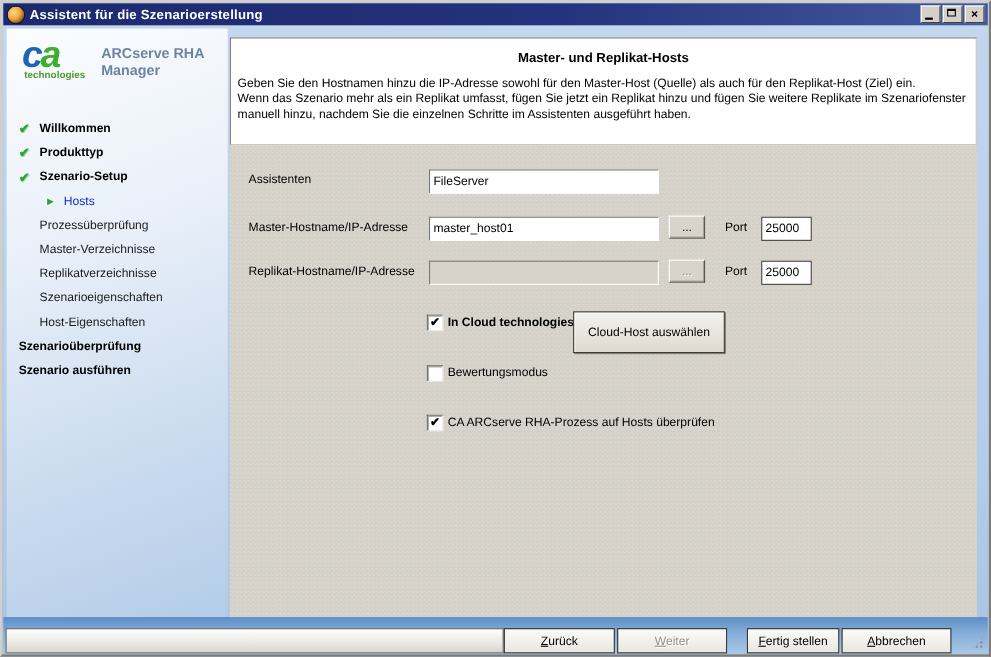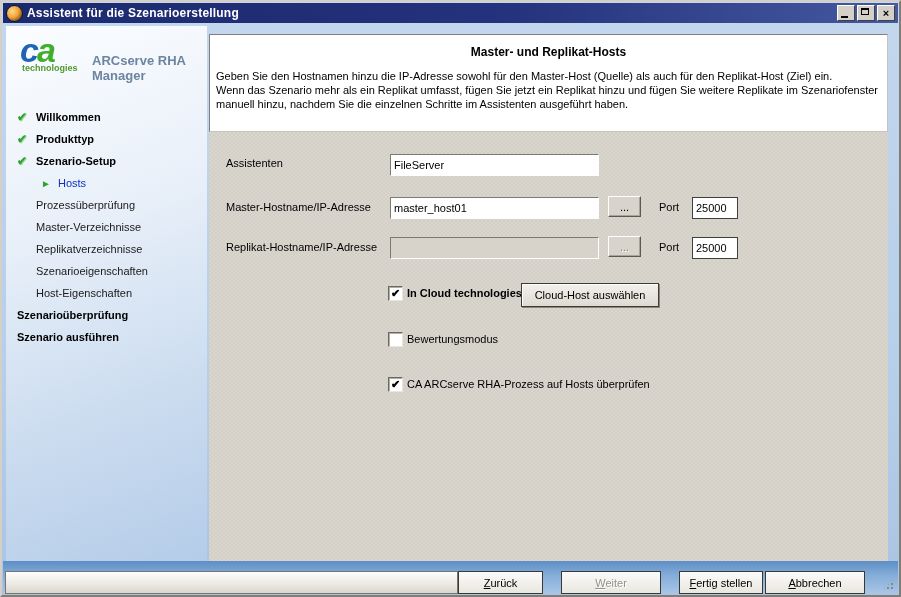--- a/index.html
+++ b/index.html
@@ -31,21 +31,21 @@
   .sidebar{
     position:absolute;left:4px;top:24px;width:201px;height:538px;
     background:linear-gradient(160deg,#fbfdff 0%,#e9f0f9 35%,#c7d9ee 75%,#b4cce8 100%);
   }
   .logo{position:absolute;left:14px;top:9px;width:180px;}
   .logo-ca{font-size:34px;font-weight:bold;font-style:italic;line-height:30px;
     letter-spacing:-2px;}
   .logo-ca .c{color:#1f64b4;}
   .logo-ca .a{color:#3fae2a;}
   .logo-tech{font-size:9px;font-weight:bold;color:#4f9a2e;margin-top:-2px;margin-left:2px;}
-  .logo-product{position:absolute;left:72px;top:18px;color:#6c84a0;font-weight:bold;
+  .logo-product{position:absolute;left:72px;top:6px;color:#6c84a0;font-weight:bold;
     font-size:13px;line-height:15px;}
   .steps{position:absolute;left:0;top:80px;right:0;}
   .step{height:22px;display:flex;align-items:center;font-size:11px;color:#000;}
   .step .ico{width:19px;text-align:left;flex:0 0 auto;}
   .step.done{padding-left:11px;font-weight:bold;}
   .step.done .ico{color:#2fa32f;font-size:12px;text-shadow:1px 1px 0 #9ed89e;}
   .step.current{padding-left:35px;color:#0b31c8;}
   .step.current .ico{color:#2fa32f;font-size:10px;width:17px;}
   .step.pending{padding-left:30px;color:#1a1a1a;}
   .step.future{padding-left:11px;font-weight:bold;}
@@ -70,33 +70,33 @@
   .tinput:disabled{background:#d7d3cb;color:#808080;}
   .port-input{border:1px solid #404040;}
   .browse-btn{position:absolute;width:33px;height:21px;background:#d8d4cc;
     border:1px solid;border-color:#fff #5a5a52 #5a5a52 #fff;font-size:11px;color:#000;
     box-shadow:inset -1px -1px 0 #a8a49c;cursor:default;}
   .browse-btn.disabled{color:#8c8c84;text-shadow:1px 1px 0 #fff;}
   .checkbox{position:absolute;width:13px;height:13px;background:#fff;border:1px solid;
     border-color:#6a6a62 #e8e5de #e8e5de #6a6a62;box-shadow:inset 1px 1px 0 #b0ada5;
     display:flex;align-items:center;justify-content:center;font-size:11px;font-weight:bold;
     color:#000;line-height:1;cursor:default;}
-  .cloud-btn{position:absolute;left:312px;top:249px;width:138px;height:24px;
+  .cloud-btn{position:absolute;left:312px;top:249px;width:138px;height:38px;
     background:linear-gradient(180deg,#f3f1ec 0%,#dedad2 100%);
     border:1px solid #3c3c34;box-shadow:inset 1px 1px 0 #fff, 1px 1px 0 #8a867e;
     font-size:11px;color:#000;font-family:"Liberation Sans",sans-serif;cursor:default;}
   
   .footer{
     position:absolute;left:1px;right:1px;bottom:1px;height:33px;
     background:linear-gradient(180deg,#5d8ec6 0%,#86aed9 45%,#a9c6e6 100%);
   }
   .status-bar{position:absolute;left:2px;top:10px;width:451px;height:21px;
     background:linear-gradient(180deg,#fdfdfc 0%,#eceae4 55%,#d9d6ce 100%);
     border:1px solid #77756d;}
-  .fbtn{position:absolute;top:10px;height:23px;width:85px;
+  .fbtn{position:absolute;top:10px;height:23px;width:101px;
     background:linear-gradient(180deg,#fcfbf9 0%,#e9e6df 100%);
     border:1px solid #3a3a32;font-size:11px;color:#000;
     font-family:"Liberation Sans",sans-serif;cursor:default;padding:0;}
   .fbtn .btn-label{display:block;text-align:center;}
   .fbtn .btn-label::first-letter{text-decoration:underline;}
   .fbtn.disabled{color:#94928a;text-shadow:1px 1px 0 #fff;}
   .grip{position:absolute;right:3px;bottom:3px;width:13px;height:13px;
     clip-path:polygon(100% 0,100% 100%,0 100%);
     background-image:radial-gradient(#8a887e 32%,rgba(0,0,0,0) 36%);
     background-size:4px 4px;cursor:nwse-resize;}

